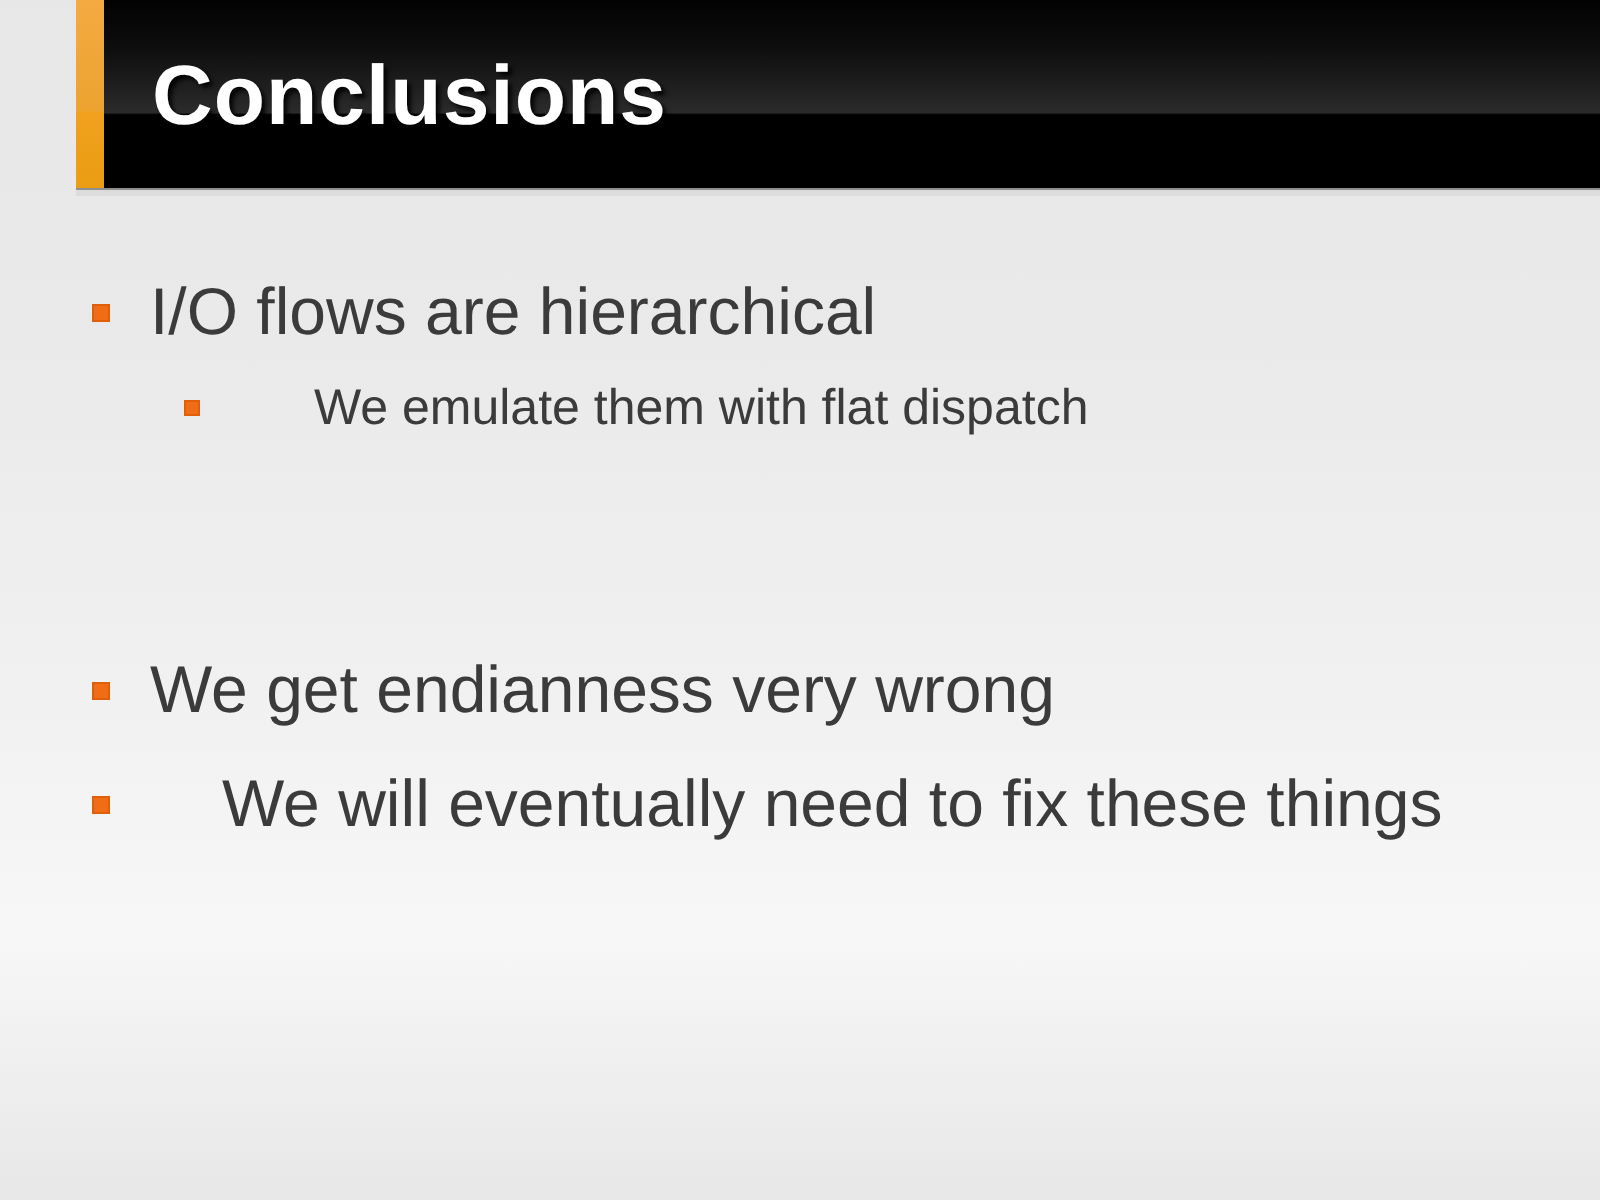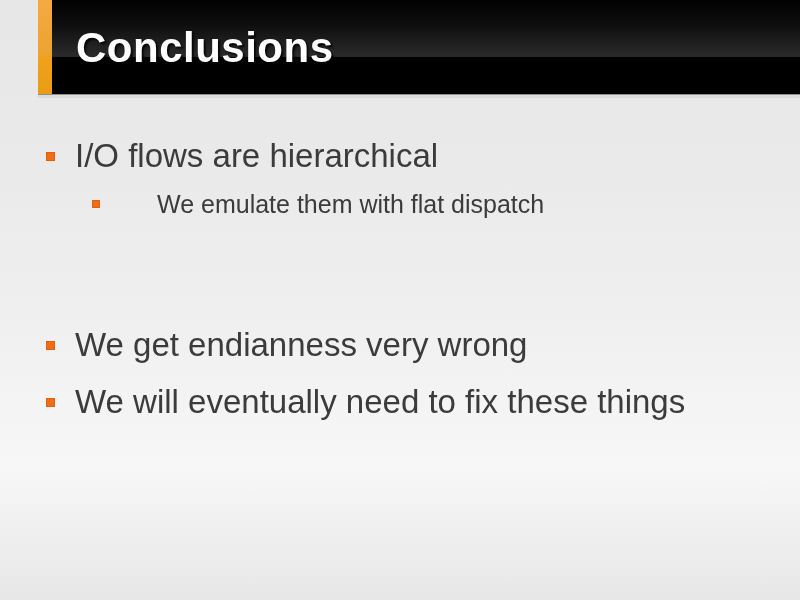--- a/index.html
+++ b/index.html
@@ -85,21 +85,21 @@
 
   .lvl1 { font-size: 33px; line-height: 40px; }
   .lvl1 .sq { width: 9px; height: 9px; margin-right: 20px; }
 
   .lvl2 { font-size: 25px; line-height: 30px; gap: 36px; }
   .lvl2 .sq { width: 8px; height: 8px; margin-right: 21px; }
 
   .pos1 { left: 46px; top: 136px; }
   .pos2 { left: 92px; top: 189px; }
   .pos3 { left: 46px; top: 281px; margin-top: 44px; }
-  .pos4 { left: 46px; top: 382px; }
+  .pos4 { left: 46px; top: 382px; gap: 36px; }
 </style>
 </head>
 <body>
 
 <div class="slide">
 
   <header class="titlebar">
     <div class="accent-stripe"></div>
     <h1 class="title">Conclusions</h1>
   </header>

